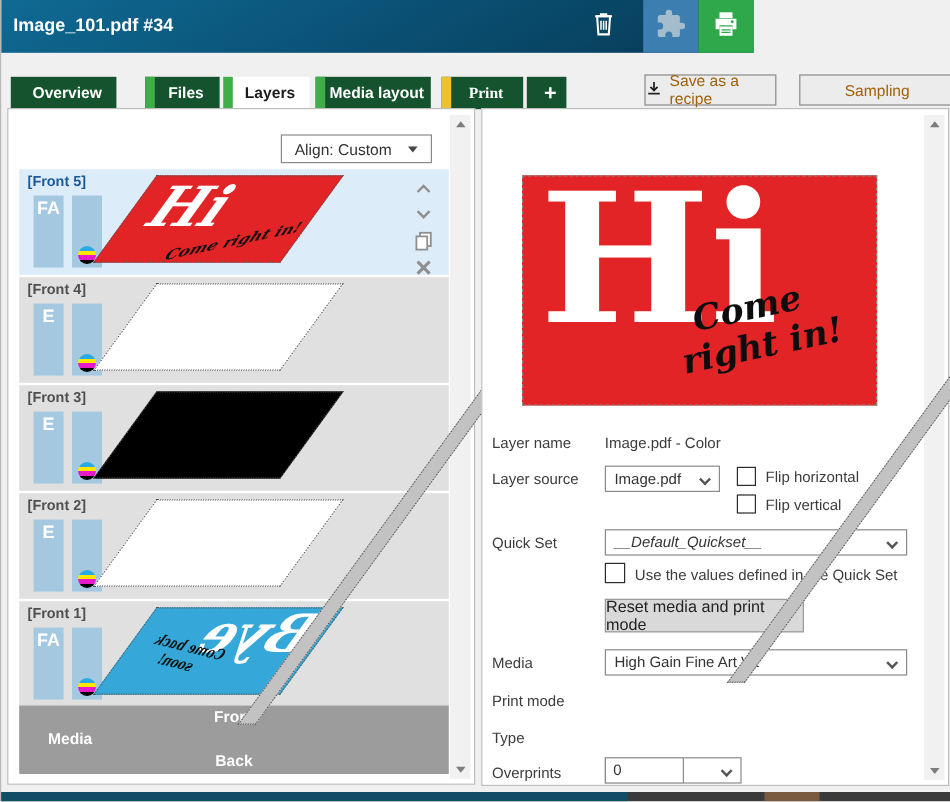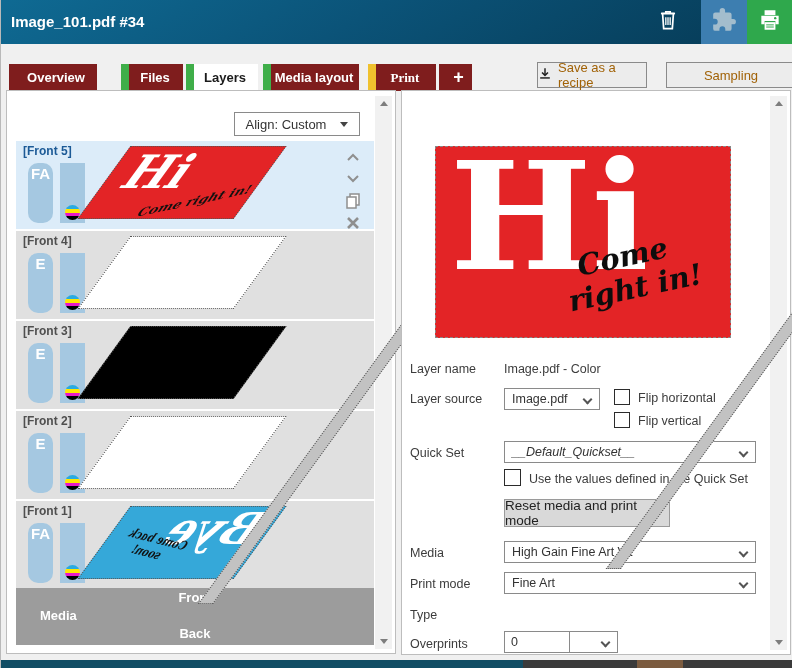--- a/index.html
+++ b/index.html
@@ -1,30 +1,30 @@
 <!DOCTYPE html>
 <html><head>
 <meta charset="utf-8">
 <style>
   * { margin:0; padding:0; box-sizing:border-box; }
   html,body { width:792px; height:668px; font-family:"Liberation Sans", sans-serif; background:#f0f0f0; }
   #app { position:relative; width:792px; height:668px; background:#f0f0f0; overflow:hidden; border-left:1px solid #b9b9b9; }
 
   
-  #header { position:absolute; left:0; top:0; width:792px; height:44px;
+  #header { position:absolute; left:0; top:0; width:627px; height:44px;
     background:linear-gradient(150deg,#0f6a93 0%,#0b5378 45%,#063a55 100%); }
   #header .title { position:absolute; left:10px; top:0; height:44px; line-height:44px;
     color:#fff; font-size:15px; font-weight:bold; }
   .hdr-tile { position:absolute; top:0; height:44px; width:46px; display:flex; align-items:center; justify-content:center; cursor:pointer; }
   #tile-trash { right:100px; width:50px; }
   #tile-plugin { right:46px; background:#3d7eb0; }
   #tile-print { right:0; background:#2fa84c; }
 
   
-  .tab { position:absolute; top:64px; height:27px; background:#7f1d1d; color:#fff;
+  .tab { position:absolute; top:64px; height:27px; background:#14532d; color:#fff;
     font-size:13px; font-weight:bold; display:flex; align-items:center; justify-content:center; cursor:pointer; }
   .tab .stripe { position:absolute; left:0; top:0; width:8px; height:100%; }
   .stripe.green { background:#3fae49; } .stripe.yellow { background:#f0c12e; }
   .tab.sel { background:#ffffff; color:#1b1b1b; }
   .tab span.lbl { padding-left:6px; }
   #tab-overview { left:8px;  width:88px; }
   #tab-files    { left:120px; width:62px; }
   #tab-layers   { left:185px; width:72px; }
   #tab-media    { left:262px; width:96px; }
   #tab-print    { left:367px; width:68px;font-family:Liberation Serif, serif; }
@@ -51,21 +51,21 @@
   
   #align-dd { position:absolute; left:227px; top:21px; width:126px; height:24px; background:#fff;
     border:1px solid #8a8a8a; font-size:13px; color:#333; display:flex; align-items:center; justify-content:center; gap:14px; cursor:pointer; }
 
   
   .layer-item { position:absolute; left:9px; width:358px; height:88px; background:#e0e0e0; cursor:pointer; }
   .layer-item.sel { background:#dcecf9; }
   .layer-item .lname { position:absolute; left:7px; top:3px; font-size:12px; font-weight:bold; color:#4f4f4f; }
   .layer-item.sel .lname { color:#1c5a96; }
   .vbar { position:absolute; top:22px; width:25px; height:60px; background:#a5c8e1; }
-  .vbar.b1 { left:12px;border-radius:10px; } .vbar.b2 { left:44px; }
+  .vbar.b1 { left:12px; } .vbar.b2 { left:44px; }
   .vbar .badge { position:absolute; top:2px; width:100%; text-align:center; color:#fff; font-size:15px; font-weight:bold; }
   .ink-dot { position:absolute; left:5px; bottom:3px; width:15px; height:15px; border-radius:50%;
     background:linear-gradient(180deg,#29abe2 0 28%,#ffe600 28% 52%,#e819c9 52% 76%,#000 76% 100%); }
   .thumb { position:absolute; left:88px; top:5px; width:156px; height:73px; transform:skewX(-36deg);
     border:1px dotted #555; overflow:hidden; }
   .thumb.red   { background:#e32426; }
   .thumb.white { background:#ffffff; }
   .thumb.black { background:#000000; }
   .thumb.cyan  { background:#35a8d9; }
   .thumb .big { position:absolute; left:16px; top:-2px; color:#fff; font-family:"DejaVu Serif",serif;
@@ -337,24 +337,20 @@
       <span>Reset media and print mode</span>
     </div>
 
     <div class="flabel" style="top:455px">Media</div>
     <div class="select" style="left:102px; top:450px; width:252px;">
       <span>High Gain Fine Art V1</span>
       <span class="chev"></span>
     </div>
 
     <div class="flabel" style="top:486px">Print mode</div>
-    <div class="select" style="left:102px; top:481px; width:252px;">
-      <span>Fine Art</span>
-      <span class="chev"></span>
-    </div>
 
     <div class="flabel" style="top:517px">Type</div>
     <div class="select" style="left:102px; top:540px; width:114px;">
       <span>Color</span>
       <span class="chev"></span>
     </div>
 
     <div class="flabel" style="top:546px">Overprints</div>
     <input id="overprints-input" value="0" style="">
 

